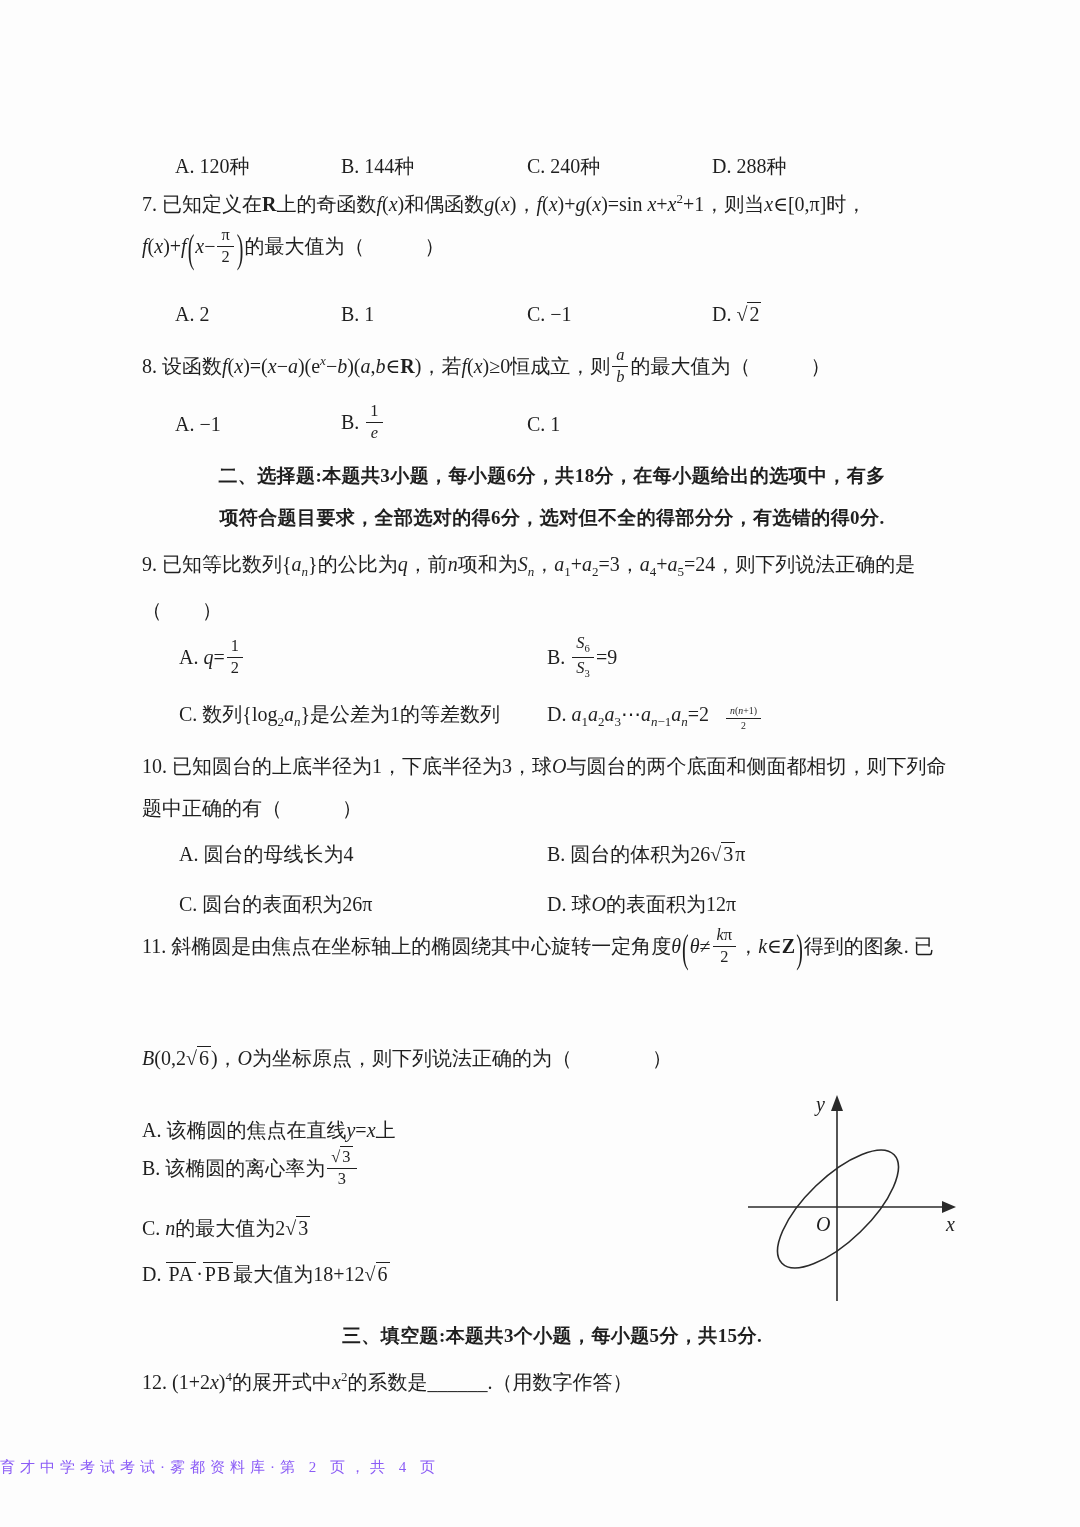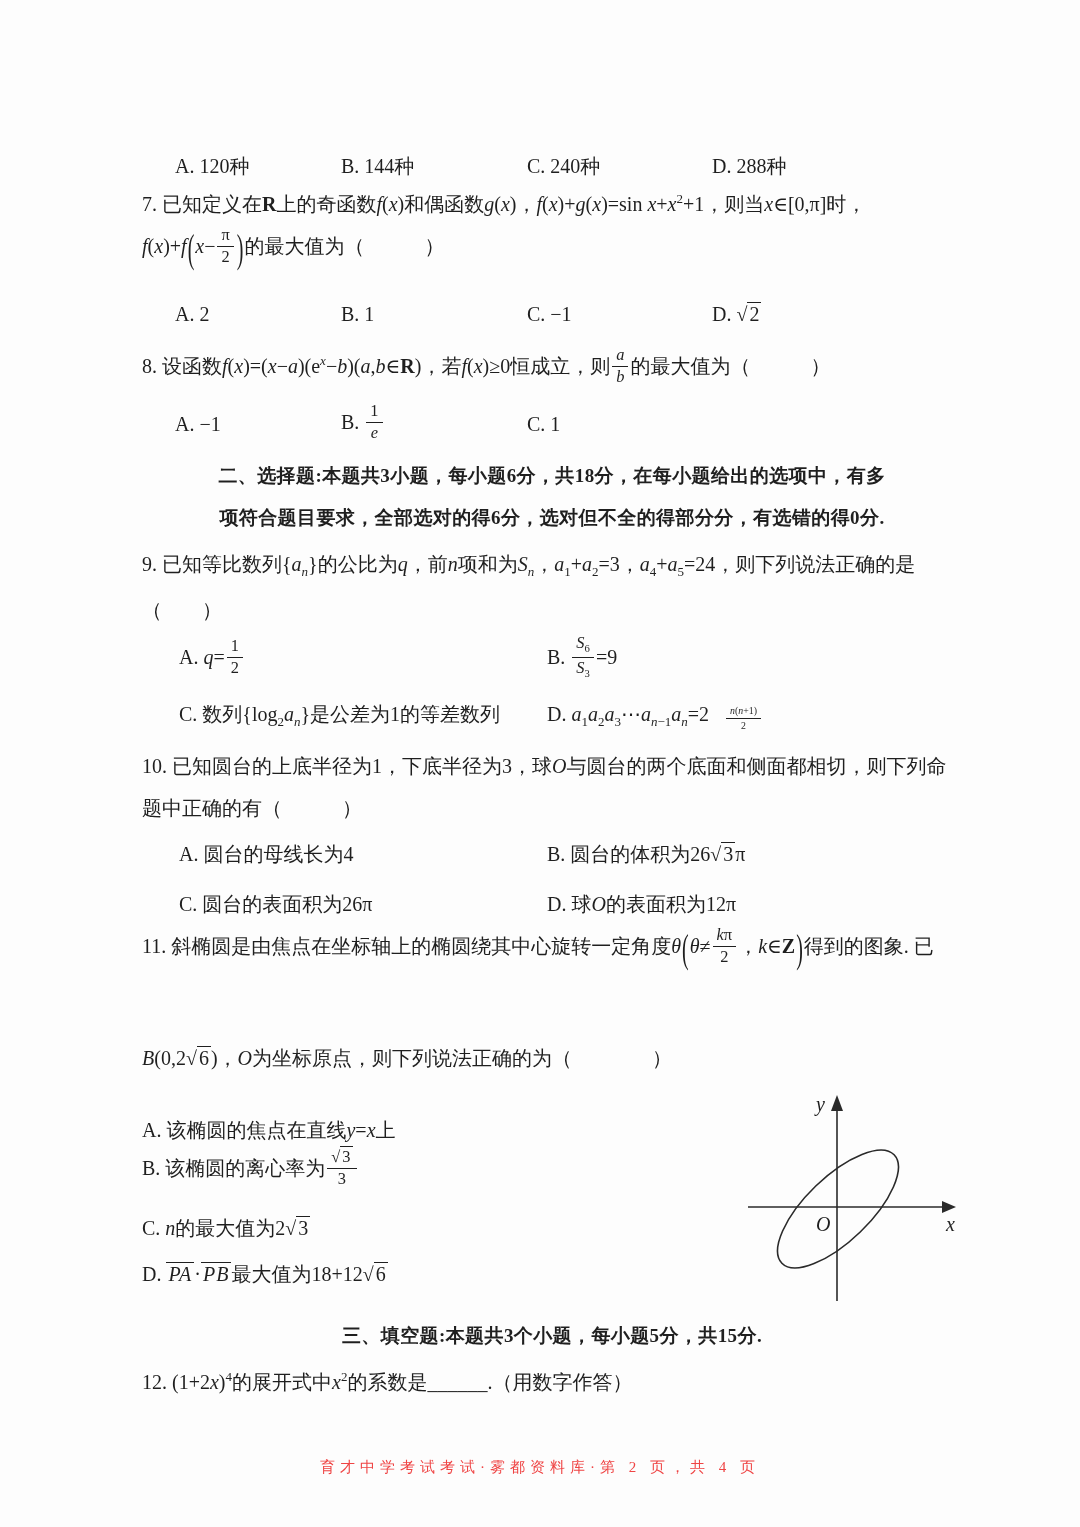--- a/index.html
+++ b/index.html
@@ -17,23 +17,23 @@
   sub{font-size:.65em;}
   .frac{display:inline-flex;flex-direction:column;text-align:center;vertical-align:middle;
         font-size:.82em;line-height:1.15;margin:0 2px;transform:translateY(-2px);}
   .frac .num{border-bottom:1.3px solid #1f1f1f;padding:0 4px 1px;}
   .frac .den{padding:1px 4px 0;}
   .supfrac{display:inline-block;vertical-align:.55em;font-size:.6em;}
   .supfrac .frac{transform:none;vertical-align:baseline;margin:0 17px;}
   .sqrt{white-space:nowrap;}
   .sqrt .rad{border-top:1.4px solid #1f1f1f;padding:0 2px;}
   .bp{display:inline-block;transform:scale(1,2.05);font-weight:300;vertical-align:middle;padding:0 1px;}
-  .vec{font-style:italic;border-top:1.4px solid #1f1f1f;padding:0 2px;letter-spacing:1px;}
-  .footer{position:absolute;top:1458px;left:0;width:100%;text-align:center;
-          font-size:15px;letter-spacing:5px;color:#ef4444;}
+  .vec{border-top:1.4px solid #1f1f1f;padding:0 2px;letter-spacing:1px;}
+  .footer{position:absolute;top:1458px;left:0;width:100%;text-align:left;
+          font-size:15px;letter-spacing:5px;color:#8b5cf6;}
   .fig{position:absolute;left:742px;top:1085px;}
   .fig text{font-style:italic;font-size:20px;fill:#1f1f1f;font-family:"Liberation Serif","DejaVu Serif",serif;}
 </style>
 </head>
 <body>
 
 <div class="page">
 
   <div class="line opt4" style="top:152px">
     <span>A. 120种</span>

